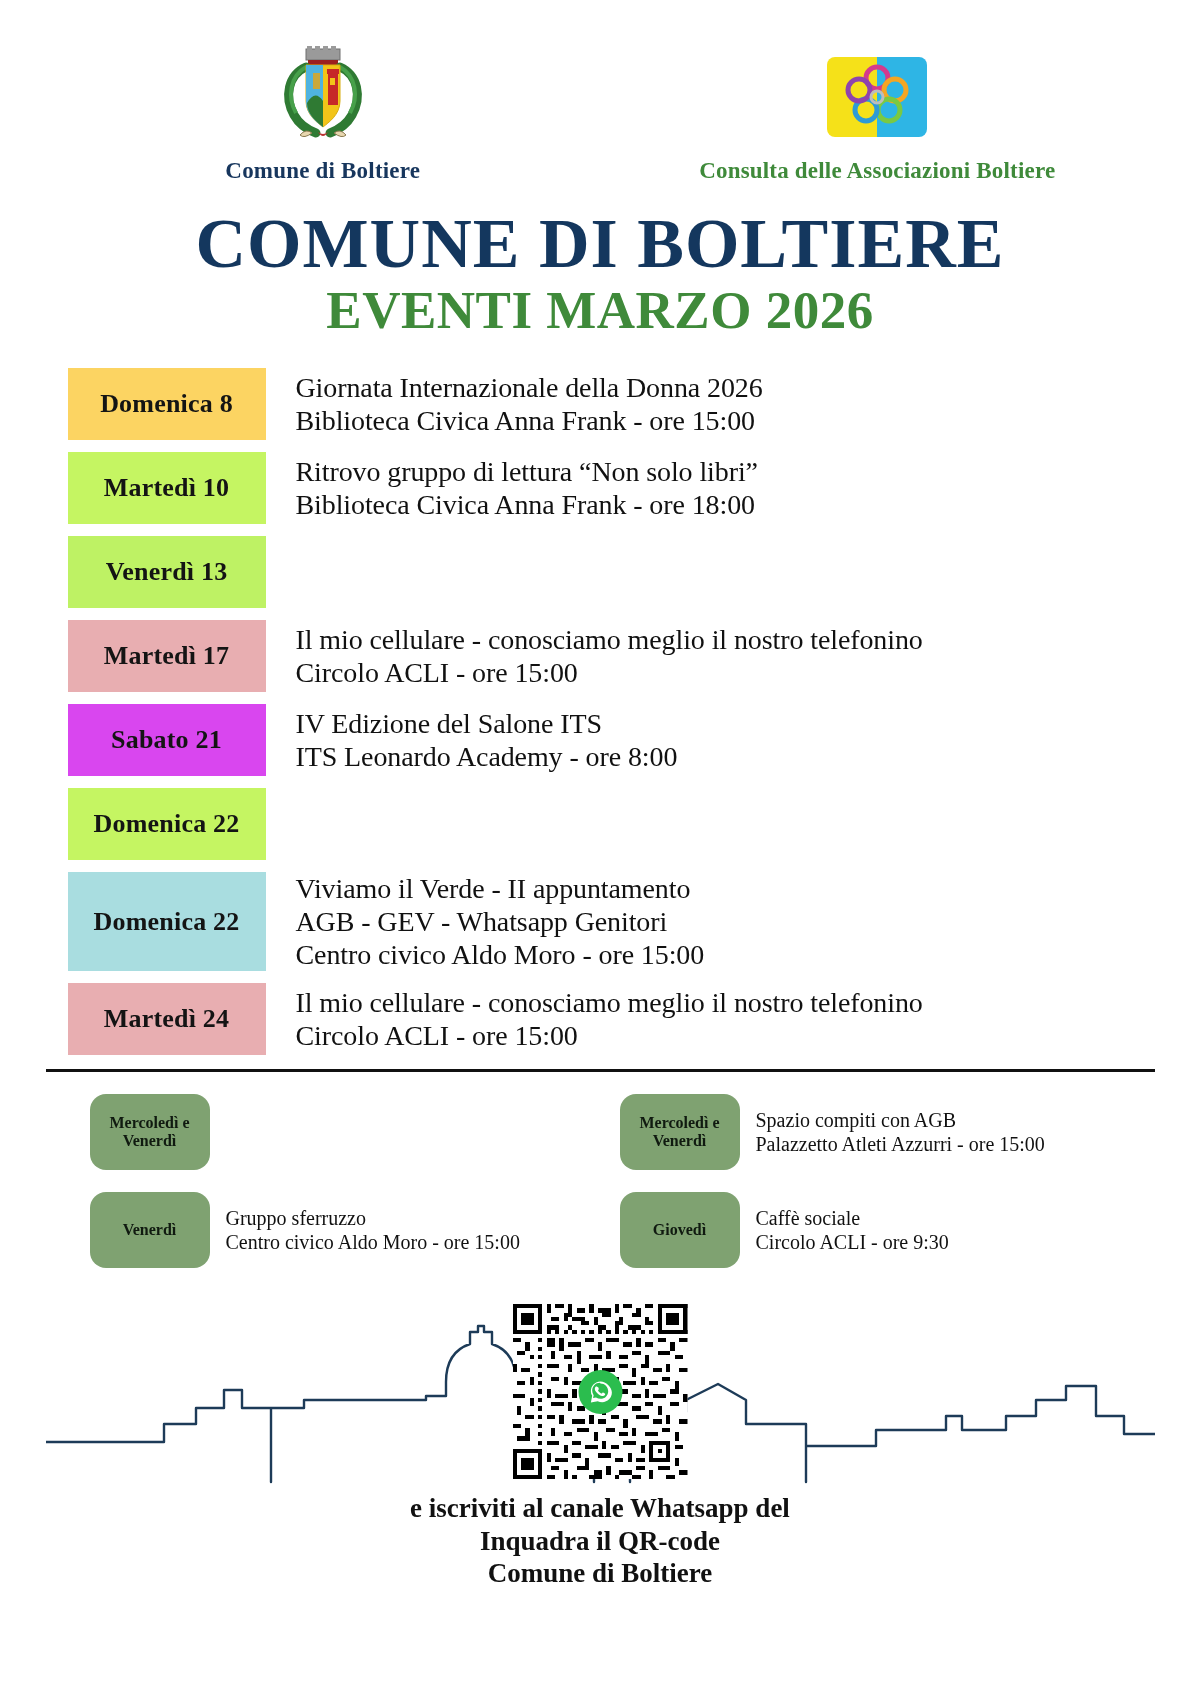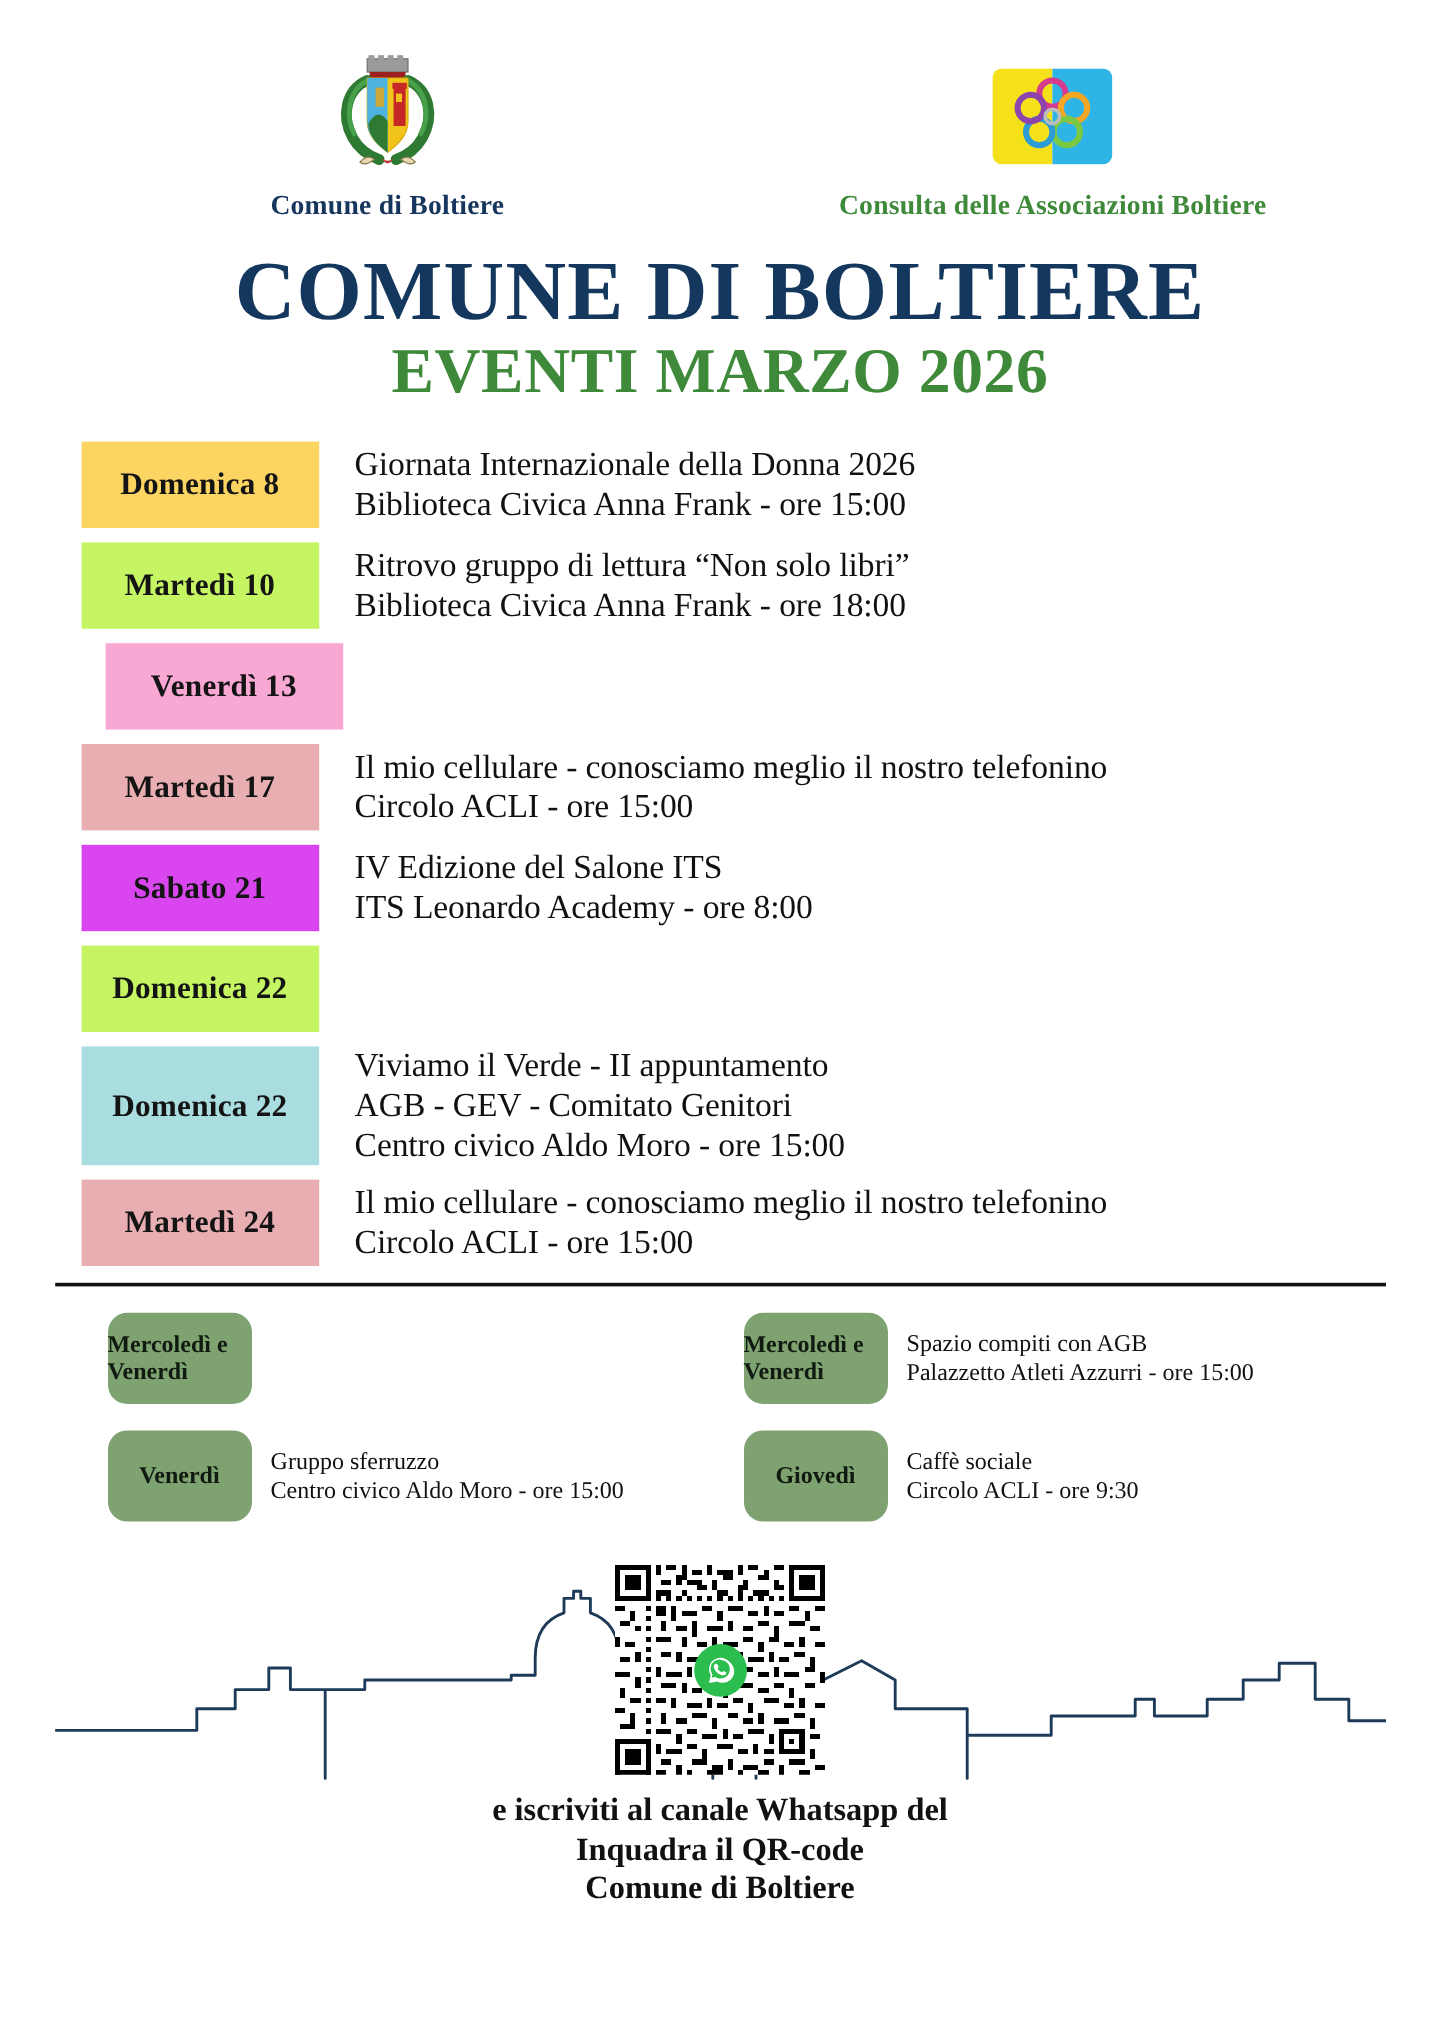--- a/index.html
+++ b/index.html
@@ -51,22 +51,22 @@
   }
 
   
   .divider { height:3px; background:#111; margin:14px 0 0 0; width:100%; }
 
   
   .recurring { display:flex; flex-wrap:wrap; padding:22px 0 0 44px; }
   .rec-item { display:flex; align-items:stretch; width:530px; margin-bottom:22px; }
   .rec-chip {
     width:120px; flex:0 0 120px; min-height:76px; background:#7fa271;
-    display:flex; align-items:center; justify-content:center; 
-    font-weight:bold; font-size:20px; line-height:1.12; color:#101a10;border-radius:16px;
+    display:flex; align-items:center; justify-content:center; text-align:center;
+    font-weight:bold; font-size:16px; line-height:1.12; color:#101a10;border-radius:16px;
   }
   .rec-text {
     padding-left:16px; display:flex; flex-direction:column; justify-content:center;
     font-size:20px; line-height:1.2; white-space:nowrap;
   }
 
   
   .footer { position:relative; height:400px; margin-top:6px; }
   .skyline { position:absolute; left:0; top:8px; width:1109px; height:180px; }
   .qr-wrap { position:absolute; left:50%; transform:translateX(-50%); top:8px; width:175px; height:175px; }
@@ -162,21 +162,21 @@
         </div>
       </div>
       <div class="event-row">
         <div class="date-chip" style="background: rgb(197, 245, 98);">Martedì 10</div>
         <div class="event-text">
           <div>Ritrovo gruppo di lettura “Non solo libri”</div>
           <div>Biblioteca Civica Anna Frank - ore 18:00</div>
         </div>
       </div>
       <div class="event-row">
-        <div class="date-chip" style="background: #f9a8d4; margin-left: 20px;">Venerdì 13</div>
+        <div class="date-chip" style="background: #bef264;">Venerdì 13</div>
       </div>
       <div class="event-row">
         <div class="date-chip" style="background: rgb(232, 174, 177);">Martedì 17</div>
         <div class="event-text">
           <div>Il mio cellulare - conosciamo meglio il nostro telefonino</div>
           <div>Circolo ACLI - ore 15:00</div>
         </div>
       </div>
       <div class="event-row">
         <div class="date-chip" style="background: #d946ef;">Sabato 21</div>
@@ -185,21 +185,21 @@
           <div>ITS Leonardo Academy - ore 8:00</div>
         </div>
       </div>
       <div class="event-row">
         <div class="date-chip" style="background: rgb(197, 245, 98);">Domenica 22</div>
       </div>
       <div class="event-row tall">
         <div class="date-chip" style="background: rgb(169, 221, 224);">Domenica 22</div>
         <div class="event-text">
           <div>Viviamo il Verde - II appuntamento</div>
-          <div>AGB - GEV - Comitato Genitori</div>
+          <div>AGB - GEV - Whatsapp Genitori</div>
           <div>Centro civico Aldo Moro - ore 15:00</div>
         </div>
       </div>
       <div class="event-row">
         <div class="date-chip" style="background: rgb(232, 174, 177);">Martedì 24</div>
         <div class="event-text">
           <div>Il mio cellulare - conosciamo meglio il nostro telefonino</div>
           <div>Circolo ACLI - ore 15:00</div>
         </div>
       </div>

